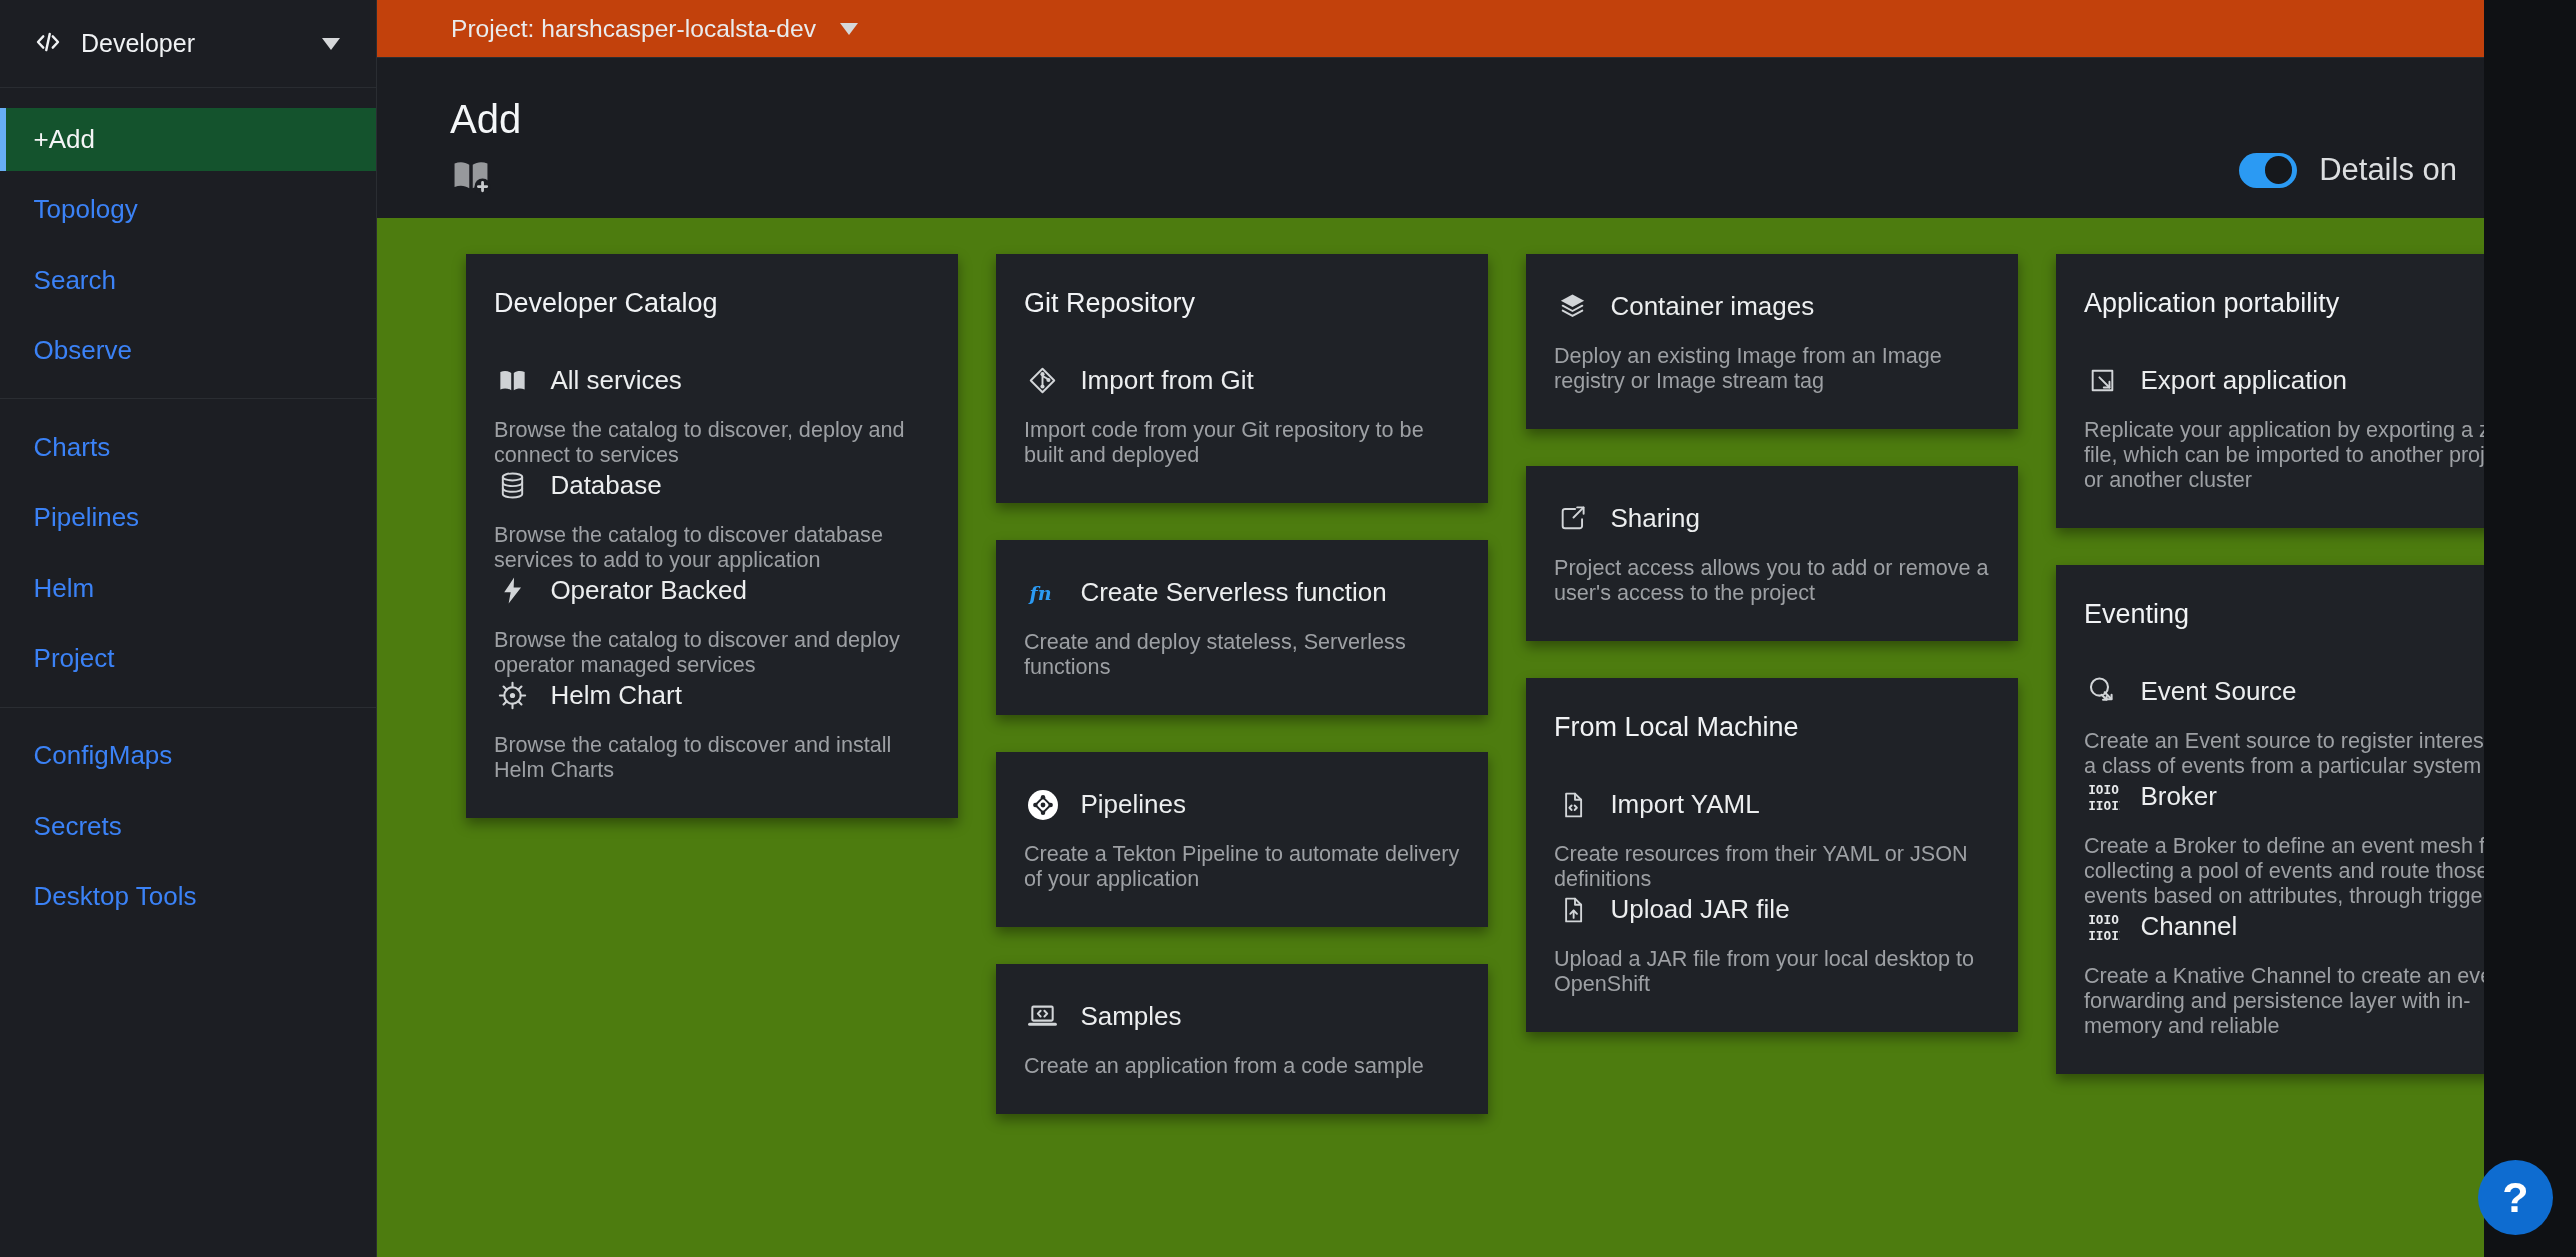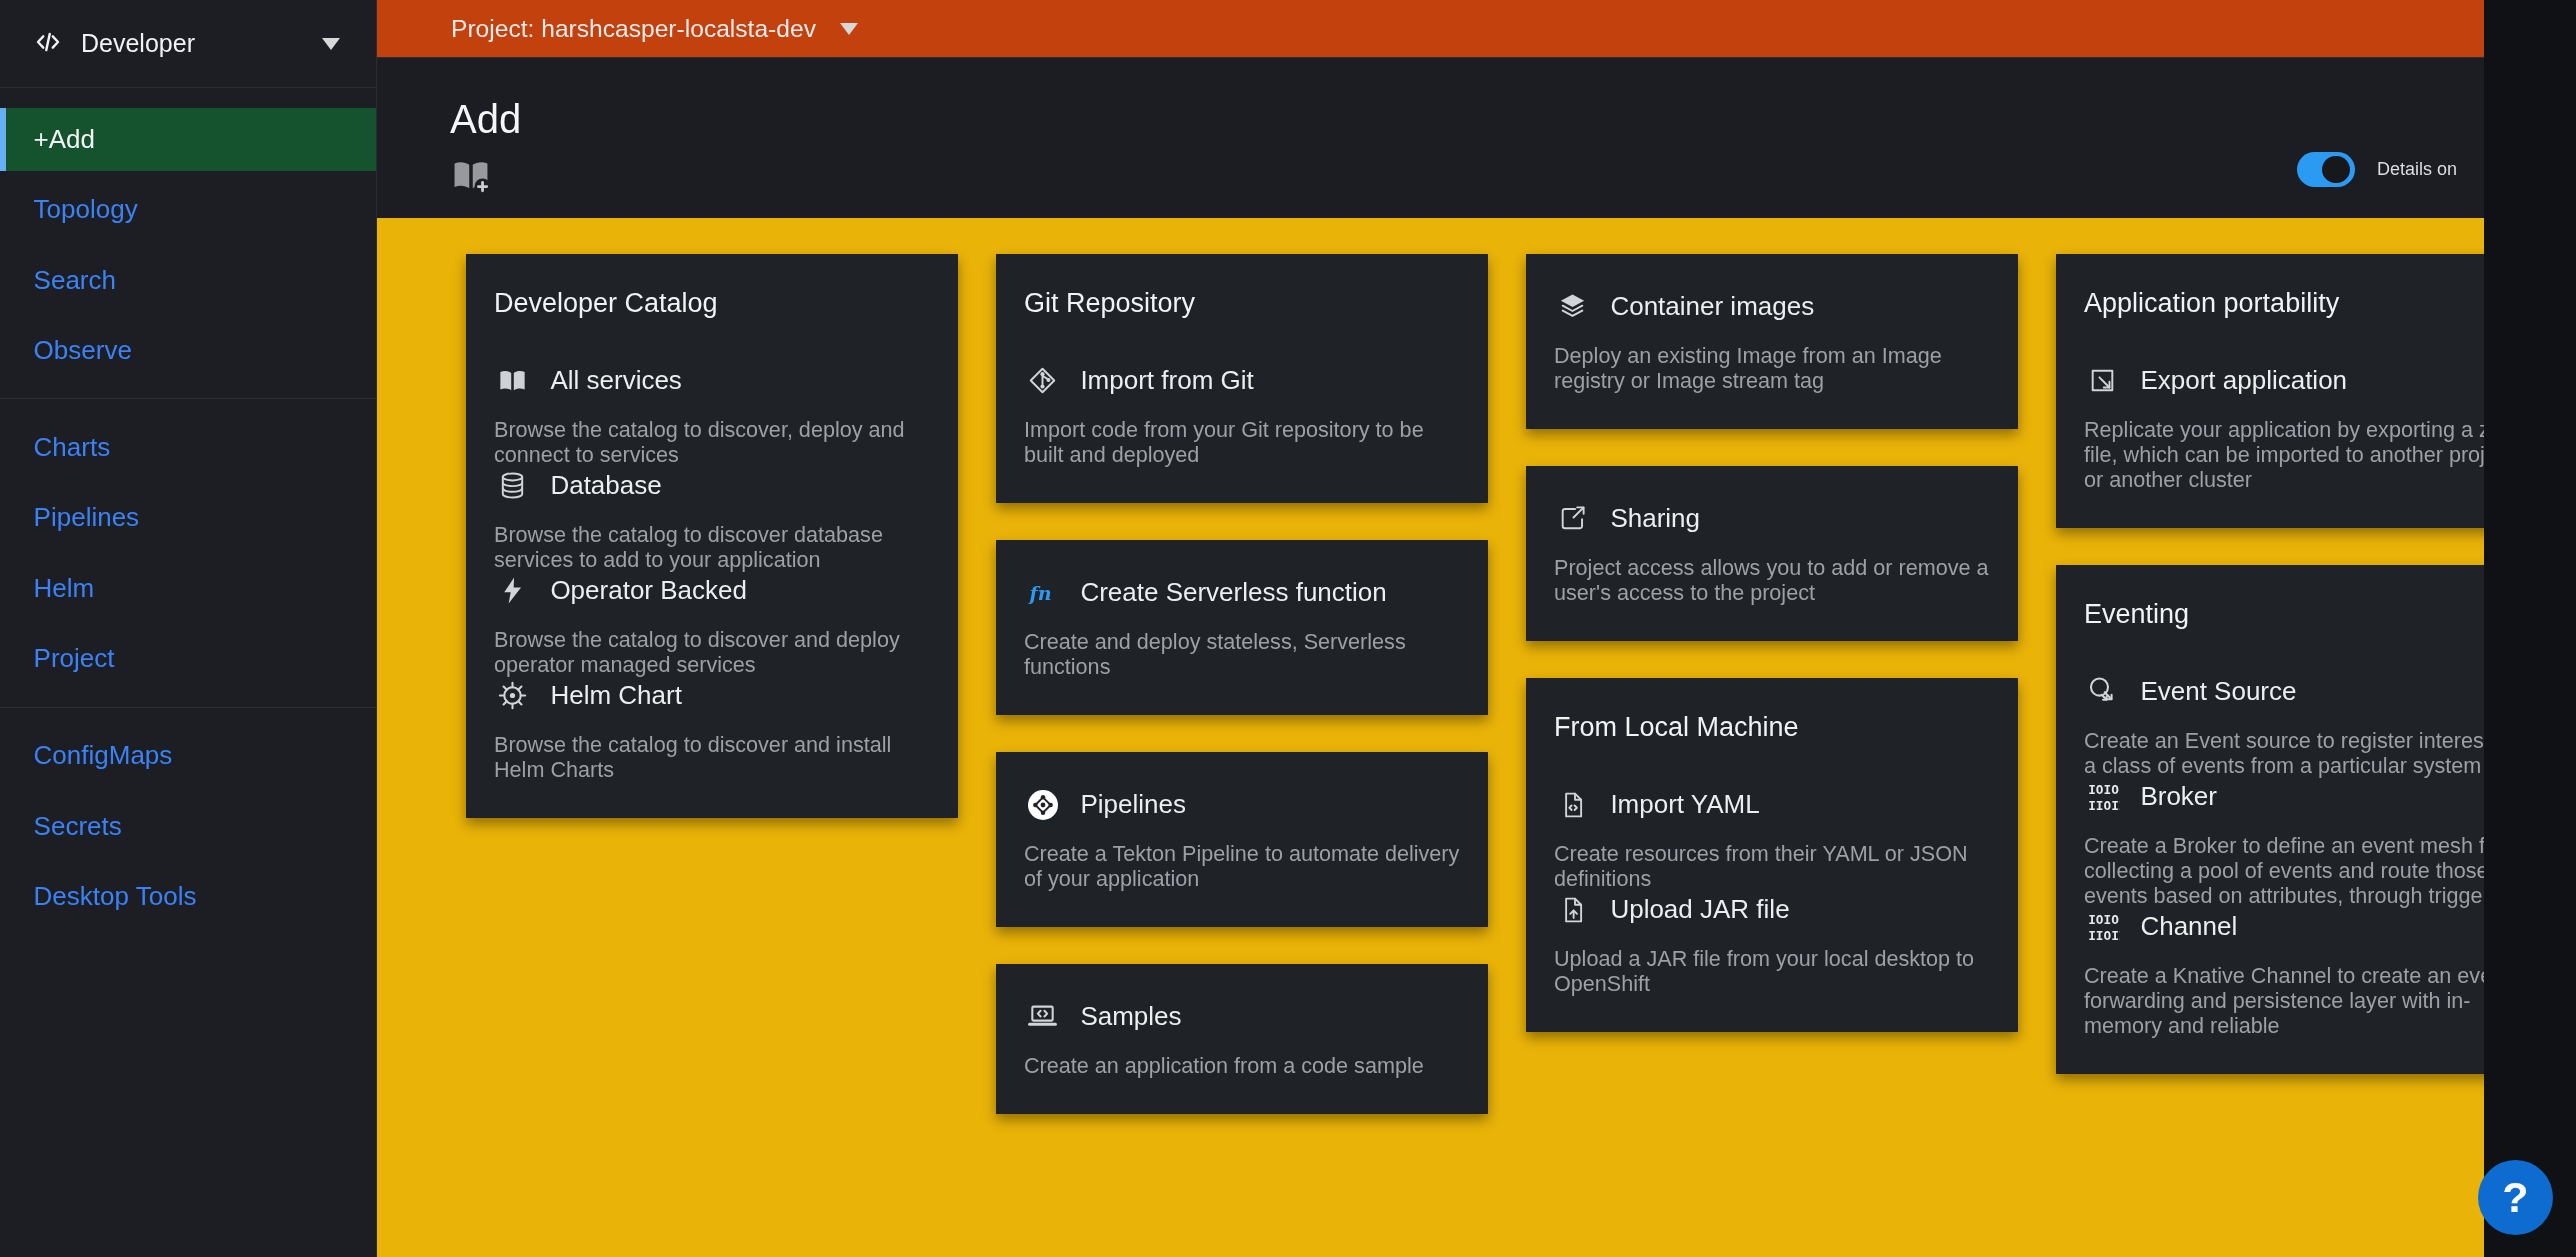--- a/index.html
+++ b/index.html
@@ -76,24 +76,24 @@
   }
   .switch {
     width:58px; height:35px; border-radius:19.4px;
     background:#2b9af3; position:relative; cursor:pointer; flex:none;
   }
   .switch .knob {
     position:absolute; top:3.7px; right:4.5px;
     width:27.6px; height:27.6px; border-radius:50%;
     background:#16181c;
   }
-  .details-label { font-size:18px; color:#dcdee0; }
+  .details-label { font-size:31px; color:#dcdee0; }
 
   .content {
-    flex:1; background:#eab308;
+    flex:1; background:#4d7c0f;
     padding:36px 0 0 89px;
     overflow:hidden;
   }
   .cards { display:flex; gap:38px; align-items:flex-start; }
   .catalog-column { width:492px; flex:none; display:flex; flex-direction:column; gap:37px; }
   .card {
     background:#1f2227;
     box-shadow:0 6px 12px rgba(0,0,0,0.38);
     padding:34px 28px 36px 28px;
   }

